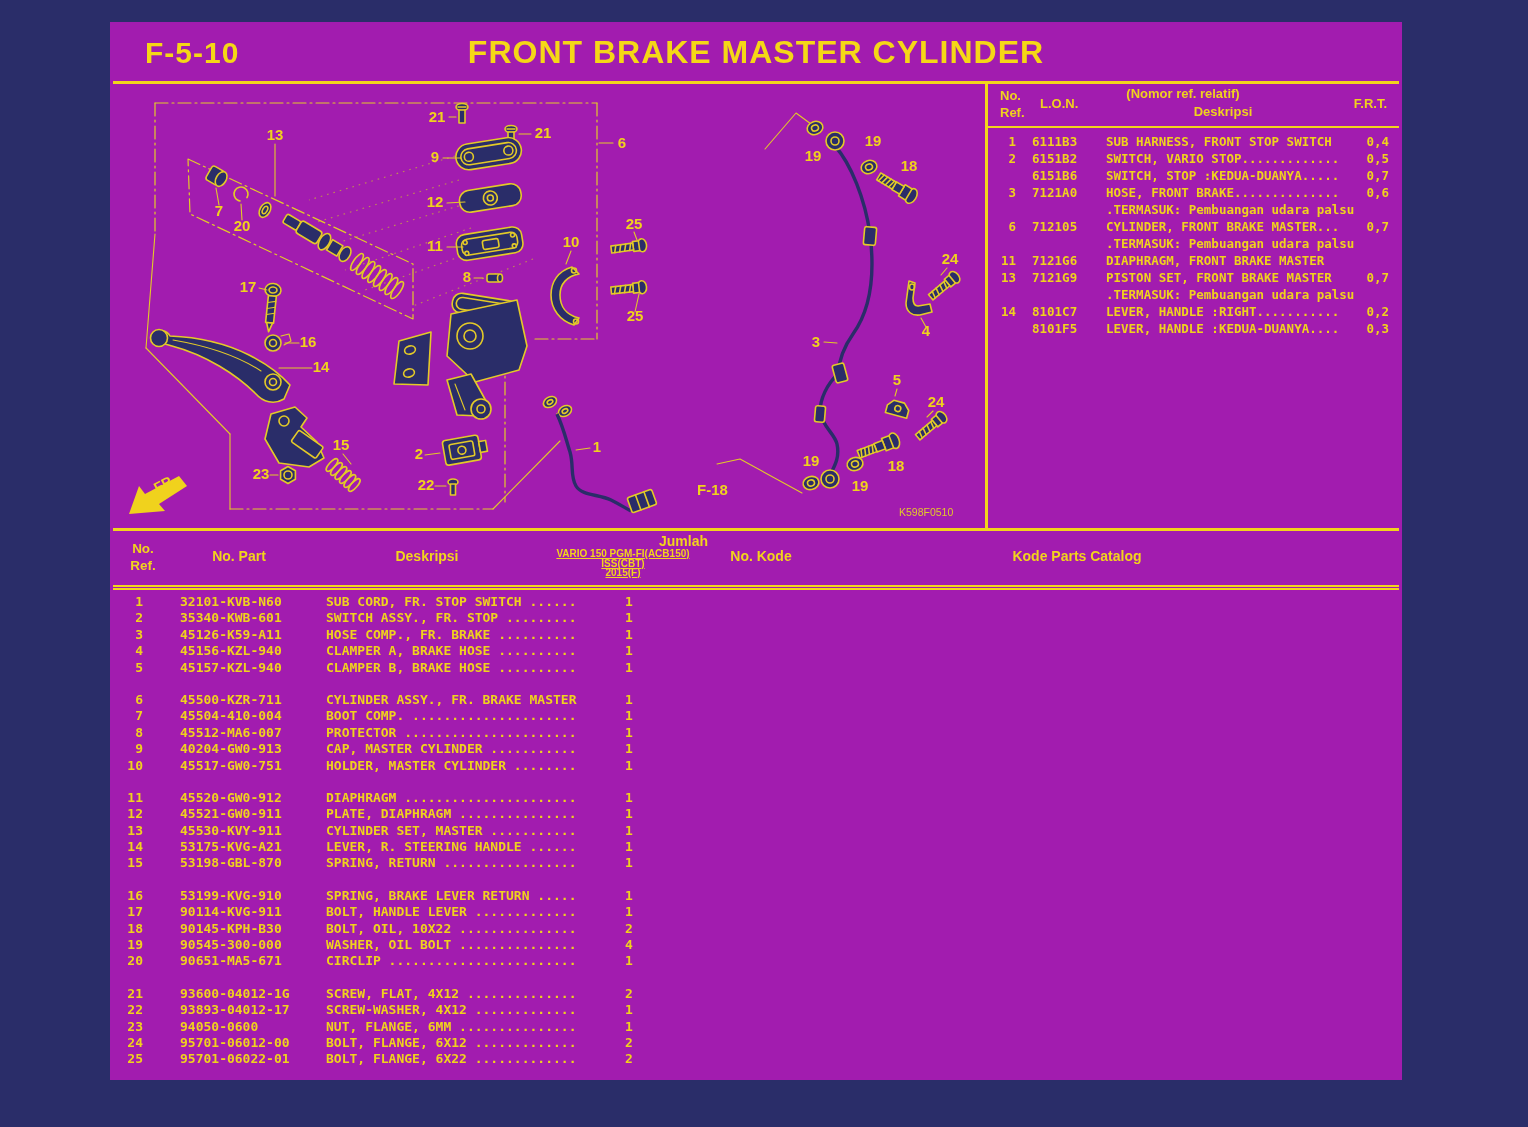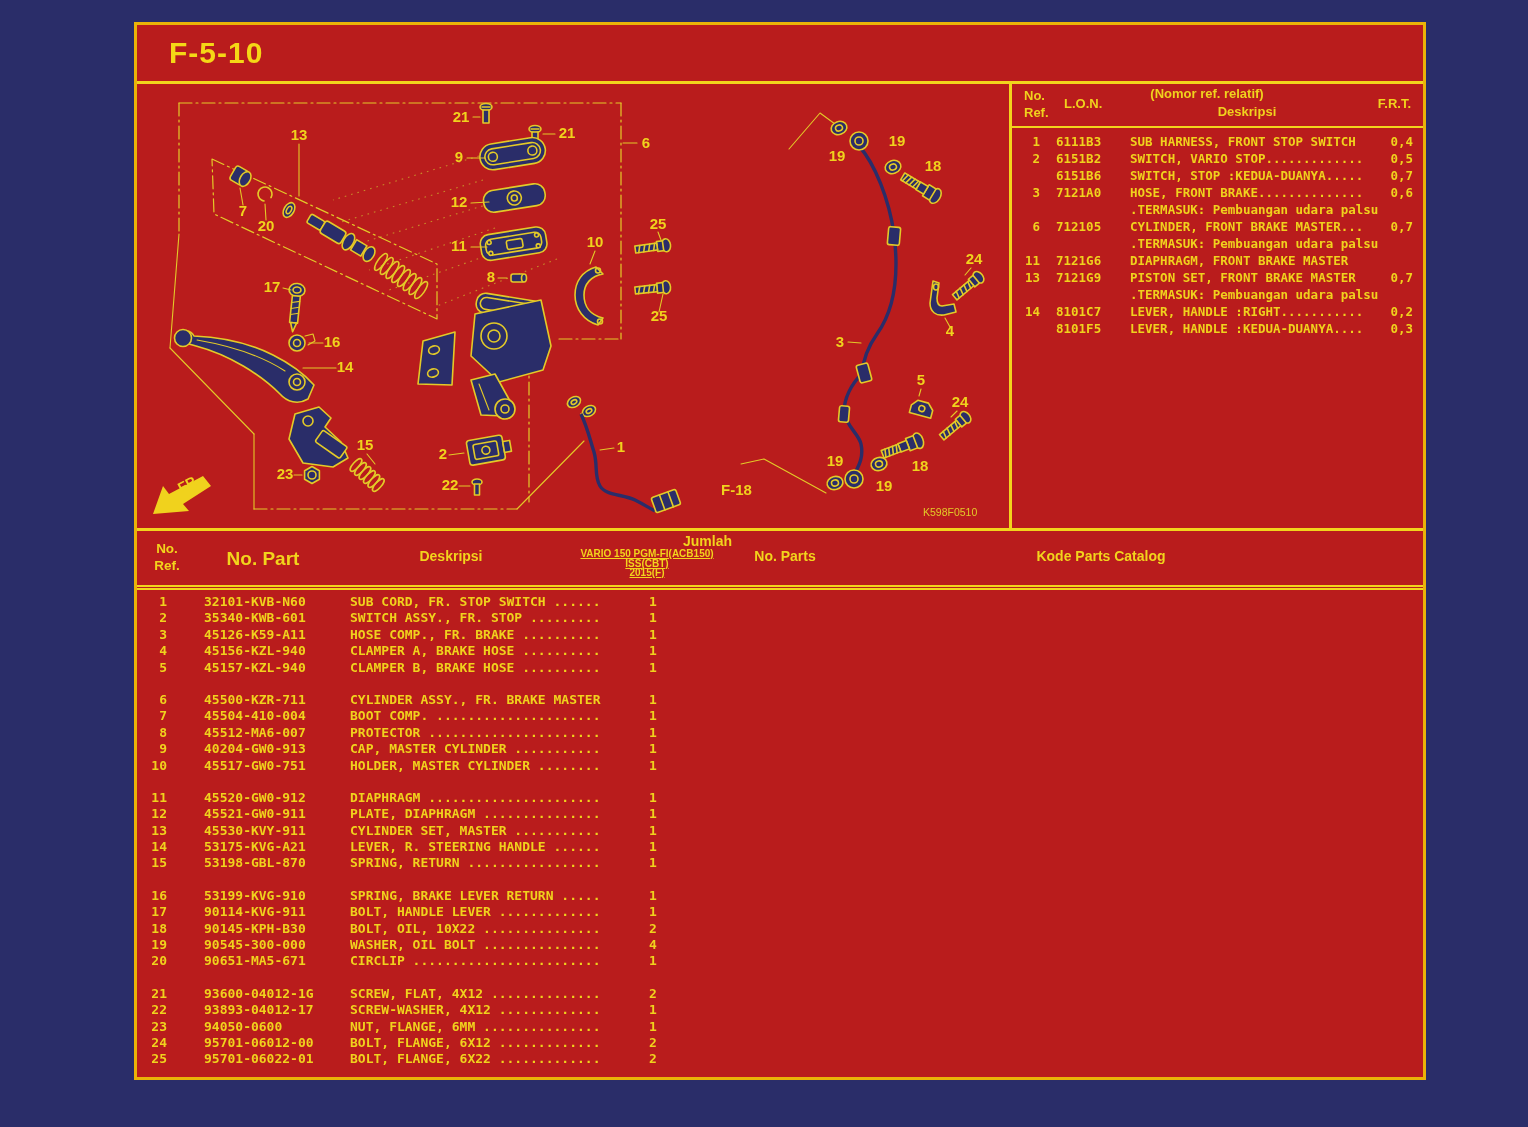--- a/index.html
+++ b/index.html
@@ -1,17 +1,17 @@
 <!DOCTYPE html>
 <html><head>
 <meta charset="utf-8">
 <style>
   html,body{margin:0;padding:0;}
   body{width:1528px;height:1127px;position:relative;background:#2a2d69;font-family:"Liberation Sans",sans-serif;overflow:hidden;}
-  .frame{position:absolute;left:134px;top:22px;width:1286px;height:1052px;border:3px solid #eab308;background:#b91c1c;}
+  .frame{position:absolute;left:110px;top:22px;width:1286px;height:1052px;border:3px solid #a21caf;background:#a21caf;}
   
   .hdr{position:relative;height:56px;border-bottom:3px solid #f2d41c;}
   .hdr .code{position:absolute;left:32px;top:11px;font-size:30px;font-weight:bold;color:#f5d716;letter-spacing:1px;}
   .hdr .title{position:absolute;left:120px;right:120px;top:9px;text-align:center;font-size:32px;font-weight:bold;color:#f5d716;letter-spacing:1px;}
   
   .content{position:relative;height:444px;border-bottom:3px solid #f2d41c;}
   svg.diag{position:absolute;left:0;top:0;}
   .refpanel{position:absolute;left:872px;top:0;right:0;bottom:0;border-left:3px solid #f2d41c;color:#f0d21d;}
   .refhead{position:relative;height:42px;border-bottom:2px solid #f2d41c;font-size:13px;font-weight:bold;}
   .refhead .h-no{position:absolute;left:12px;top:3px;line-height:17px;text-align:left;}
@@ -21,21 +21,21 @@
   .refhead .h-frt{position:absolute;right:12px;top:12px;}
   .refrows{position:absolute;top:49px;left:0;right:0;font-family:"DejaVu Sans Mono",monospace;font-size:12.5px;font-weight:bold;}
   .rrow{position:relative;display:flex;height:17px;line-height:17px;white-space:pre;}
   .rrow .ref{width:28px;text-align:right;}
   .rrow .lon{width:58px;margin-left:16px;}
   .rrow .desc{margin-left:16px;}
   .rrow .frt{position:absolute;right:10px;top:0;}
   
   .band{position:relative;height:54px;border-bottom:5px double #f2d41c;color:#f2d41c;font-weight:bold;}
   .band .b-noref{position:absolute;left:8px;top:9px;width:44px;text-align:center;font-size:13.5px;line-height:17px;}
-  .band .b-part{position:absolute;left:56px;top:17px;width:140px;text-align:center;font-size:19px;}
+  .band .b-part{position:absolute;left:56px;top:17px;width:140px;text-align:center;font-size:14px;}
   .band .b-desk{position:absolute;left:244px;top:17px;width:140px;text-align:center;font-size:14px;}
   .band .b-jumlah{position:absolute;left:425px;top:3px;width:170px;text-align:center;}
   .band .j1{font-size:14px;line-height:15px;text-align:right;}
   .band .j2{font-size:10px;line-height:9.5px;font-weight:bold;text-decoration:underline;}
   .band .b-seri{position:absolute;left:578px;top:17px;width:140px;text-align:center;font-size:14px;}
   .band .b-kode{position:absolute;left:824px;top:17px;width:280px;text-align:center;font-size:14px;}
   
   .ptable{padding-top:4px;font-family:"DejaVu Sans Mono",monospace;font-size:13px;font-weight:bold;color:#f0d21d;}
   .pgroup{margin-bottom:16px;}
   .prow{position:relative;display:flex;height:16.4px;line-height:16.4px;white-space:pre;}
@@ -55,20 +55,21 @@
   .dfr{fill:#f0d21d;font-family:"Liberation Sans",sans-serif;font-size:14px;font-weight:bold;}
   .yfill{fill:#f0d21d;stroke:none;}
 </style>
 </head>
 <body>
 
 <div class="frame">
 
   <div class="hdr">
     <div class="code">F-5-10</div>
+    <div class="title">FRONT BRAKE MASTER CYLINDER</div>
   </div>
 
   <div class="content">
 
     <svg class="diag" width="872" height="444" viewBox="0 0 872 444">
       <defs>
         <g id="boltS" class="y fillnavy">
           <ellipse cx="2" cy="0" rx="4.5" ry="6.5"></ellipse>
             <rect x="5" y="-5" width="6" height="10"></rect>
           <rect x="11" y="-3.5" width="22" height="7"></rect>
@@ -413,21 +414,21 @@
       <div>Ref.</div>
     </div>
     <div class="b-part">No. Part</div>
     <div class="b-desk">Deskripsi</div>
     <div class="b-jumlah">
       <div class="j1">Jumlah</div>
       <div class="j2">VARIO 150 PGM-FI(ACB150)</div>
       <div class="j2">ISS(CBT)</div>
       <div class="j2">2015(F)</div>
     </div>
-    <div class="b-seri">No. Parts</div>
+    <div class="b-seri">No. Kode</div>
     <div class="b-kode">Kode Parts Catalog</div>
   </div>
 
   <div class="ptable" id="parts-rows">
       <div class="pgroup">
         <div class="prow"><span class="ref">1</span><span class="part">32101-KVB-N60</span><span class="desc">SUB CORD, FR. STOP SWITCH ......</span><span class="qty">1</span></div>
         <div class="prow"><span class="ref">2</span><span class="part">35340-KWB-601</span><span class="desc">SWITCH ASSY., FR. STOP .........</span><span class="qty">1</span></div>
         <div class="prow"><span class="ref">3</span><span class="part">45126-K59-A11</span><span class="desc">HOSE COMP., FR. BRAKE ..........</span><span class="qty">1</span></div>
         <div class="prow"><span class="ref">4</span><span class="part">45156-KZL-940</span><span class="desc">CLAMPER A, BRAKE HOSE ..........</span><span class="qty">1</span></div>
         <div class="prow"><span class="ref">5</span><span class="part">45157-KZL-940</span><span class="desc">CLAMPER B, BRAKE HOSE ..........</span><span class="qty">1</span></div>

